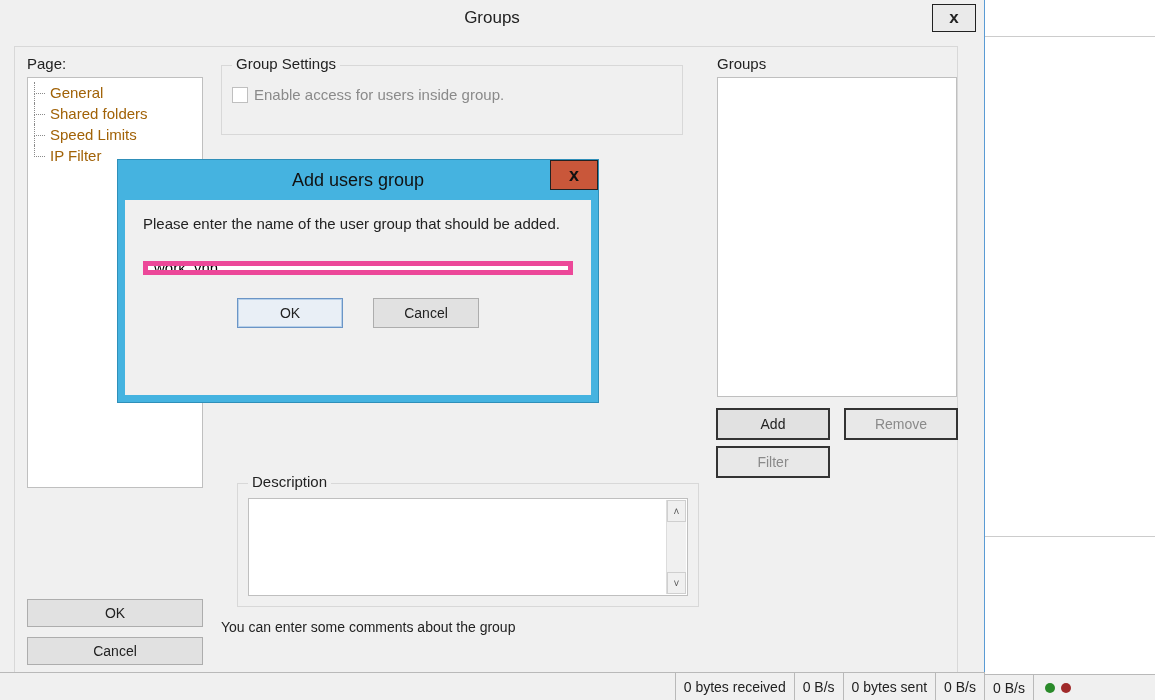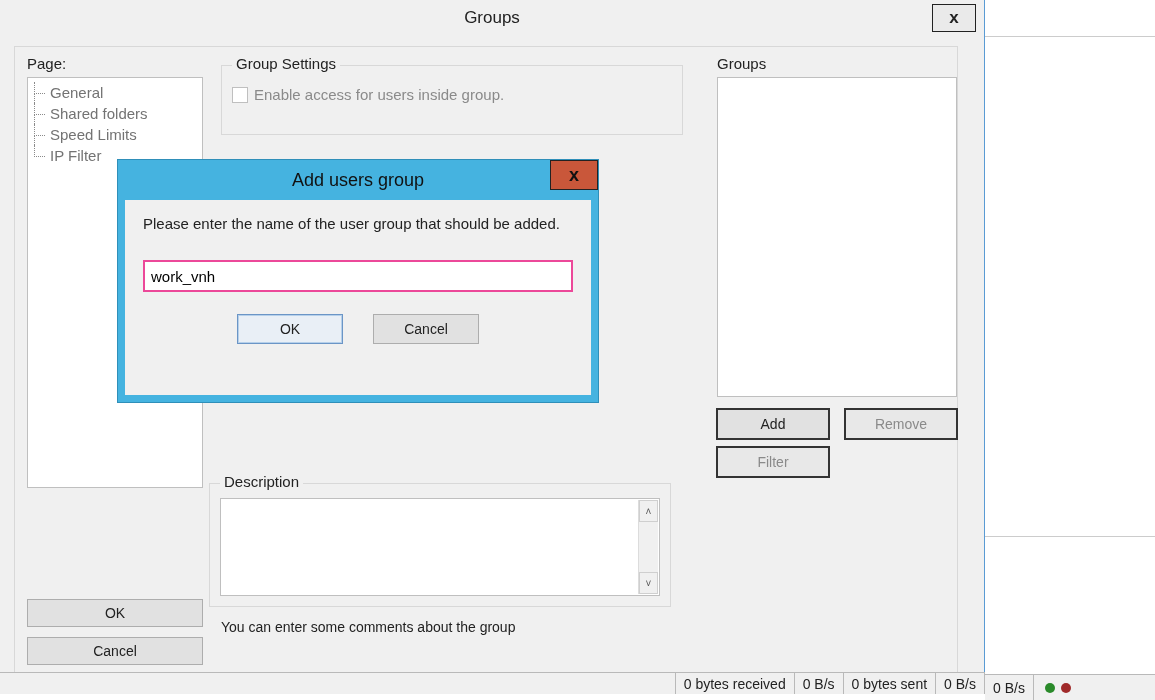--- a/index.html
+++ b/index.html
@@ -78,21 +78,21 @@
     border: 1px solid #bfbfbf;
     background: #fff;
     width: 176px;
     height: 411px;
     padding: 4px 6px;
     font-size: 15px;
   }
   .tree-item {
     padding: 2px 0 2px 16px;
     position: relative;
-    color: #737373;
+    color: #a16207;
     cursor: pointer;
   }
   .tree-item::before {
     content: "";
     position: absolute;
     left: 0; top: 0;
     width: 10px; height: 50%;
     border-left: 1px dotted #8a8a8a;
     border-bottom: 1px dotted #8a8a8a;
   }
@@ -164,21 +164,21 @@
   }
   .chk .box {
     width: 16px; height: 16px;
     border: 1px solid #bfbfbf;
     background: #fff;
     display: inline-block;
   }
 
   
   .fs-description {
-    left: 194px; top: 436px;
+    left: 222px; top: 436px;
     width: 462px; height: 124px;
   }
   .desc-box {
     position: absolute;
     left: 10px; top: 14px;
     right: 10px;
     height: 98px;
     border: 1px solid #bfbfbf;
     background: #fff;
   }
@@ -269,22 +269,22 @@
     padding: 14px 18px;
   }
   .modal-text {
     font-size: 15px;
     color: #222;
     line-height: 1.35;
     margin-bottom: 26px;
   }
   .modal-input {
     width: 100%;
-    height: 32px;
-    border: 2px solid #ec4899;
+    height: 14px;
+    border: 5px solid #ec4899;
     background: #fff;
     padding: 0 6px;
     font-size: 15px;
     outline: none;
   }
   .modal-buttons {
     display: flex;
     gap: 30px;
     justify-content: center;
     margin-top: 22px;
@@ -295,21 +295,21 @@
   .btn-default {
     border: 1px solid #6b95c6;
     box-shadow: inset 0 0 0 1px #b6d0ea;
     background: #e9eff6;
   }
 
   
   .statusbar1 {
     position: absolute;
     left: 0; top: 672px;
-    width: 985px; height: 22px;
+    width: 985px; height: 28px;
     background: #f0f0f0;
     border-top: 1px solid #b9b9b9;
     border-right: 1px solid #b9b9b9;
     display: flex;
     align-items: center;
     justify-content: flex-end;
     font-size: 14px;
     color: #222;
   }
   .status-cell {

